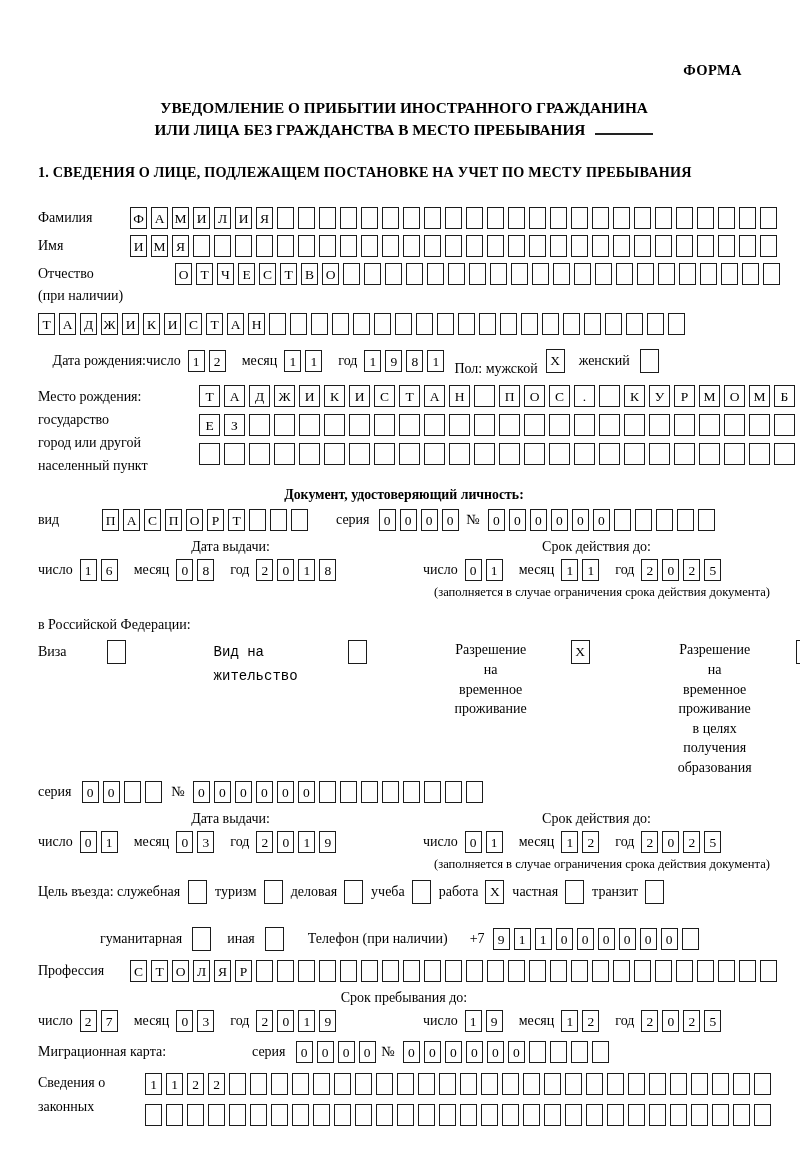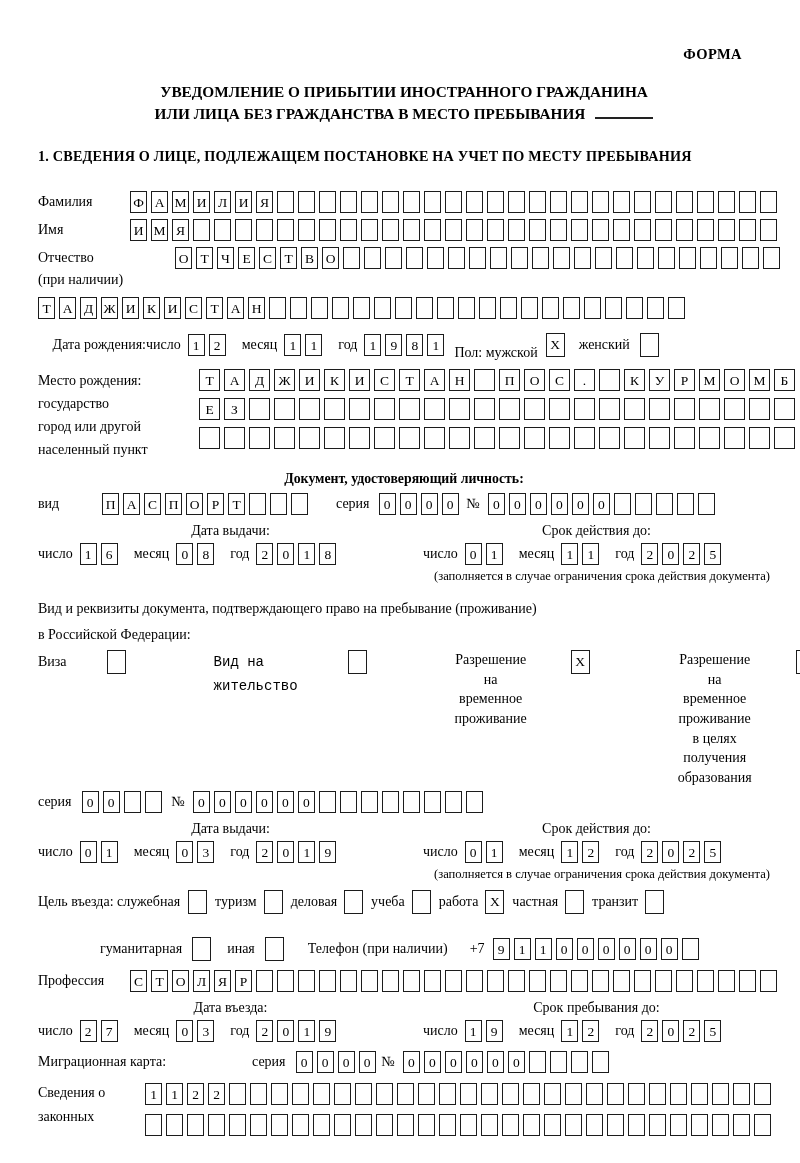--- a/index.html
+++ b/index.html
@@ -6,21 +6,21 @@
   html,body { margin:0; padding:0; }
   body {
     width:800px; height:1163px; background:#ffffff; color:#000;
     font-family:"Liberation Serif", serif; font-size:14px; overflow:hidden;
   }
   .page { padding:30px 30px 0 38px; width:800px; }
 
   
   .appendix { margin-left:582px; line-height:1.38; font-size:13.2px; }
   .appendix .rev { margin-top:5px; }
-  .forma { text-align:right; font-weight:bold; font-size:14.5px; margin:16px 28px 0 0; letter-spacing:.4px; }
+  .forma { text-align:right; font-weight:bold; font-size:14.5px; margin:32px 28px 0 0; letter-spacing:.4px; }
 
   
   .title { text-align:center; font-weight:bold; font-size:15.3px; line-height:1.42; margin-top:18px; }
   .blank-line { display:inline-block; width:58px; border-bottom:2px solid #222; height:14px; margin-left:10px; }
   .section-heading { font-weight:bold; font-size:14.2px; margin-top:24px; letter-spacing:.2px; }
 
   
   .cells { display:flex; flex-wrap:nowrap; }
   .cell {
     display:inline-flex; flex:none; align-items:center; justify-content:center;
@@ -417,21 +417,20 @@
           <span class="cell">2</span>
           <span class="cell">0</span>
           <span class="cell">2</span>
           <span class="cell">5</span>
         </span>
     </span>
   </div>
   <div class="note-right">(заполняется в случае ограничения срока действия документа)</div>
 
   <div class="intro">
-    <div>Вид и реквизиты документа, подтверждающего право на пребывание (проживание)</div>
     <div>в Российской Федерации:</div>
   </div>
 
   <div class="opts" style="margin-top:2px;gap:36px;">
     <span style="line-height:24px;">Виза</span>
     <span class="cbox" style="margin-left:4px;"></span>
     <span class="gap16"></span>
     <span style="line-height:24px;font-family:Liberation Mono, monospace;">Вид на жительство</span>
     <span class="cbox" style="margin-left:14px;"></span>
     <span class="gap16"></span>
@@ -592,21 +591,20 @@
         <span class="cell"></span>
         <span class="cell"></span>
         <span class="cell"></span>
         <span class="cell"></span>
         <span class="cell"></span>
         <span class="cell"></span>
       </span>
   </div>
 
   <div class="dates-heads">
-    <span class="dh-l">Дата въезда:</span>
     <span class="dh-r">Срок пребывания до:</span>
   </div>
   <div class="dates-row">
     <span class="d-l">
       <span class="dlbl first">число</span>
       <span class="cells">
           <span class="cell">2</span>
           <span class="cell">7</span>
         </span>
       <span class="dlbl">месяц</span>

